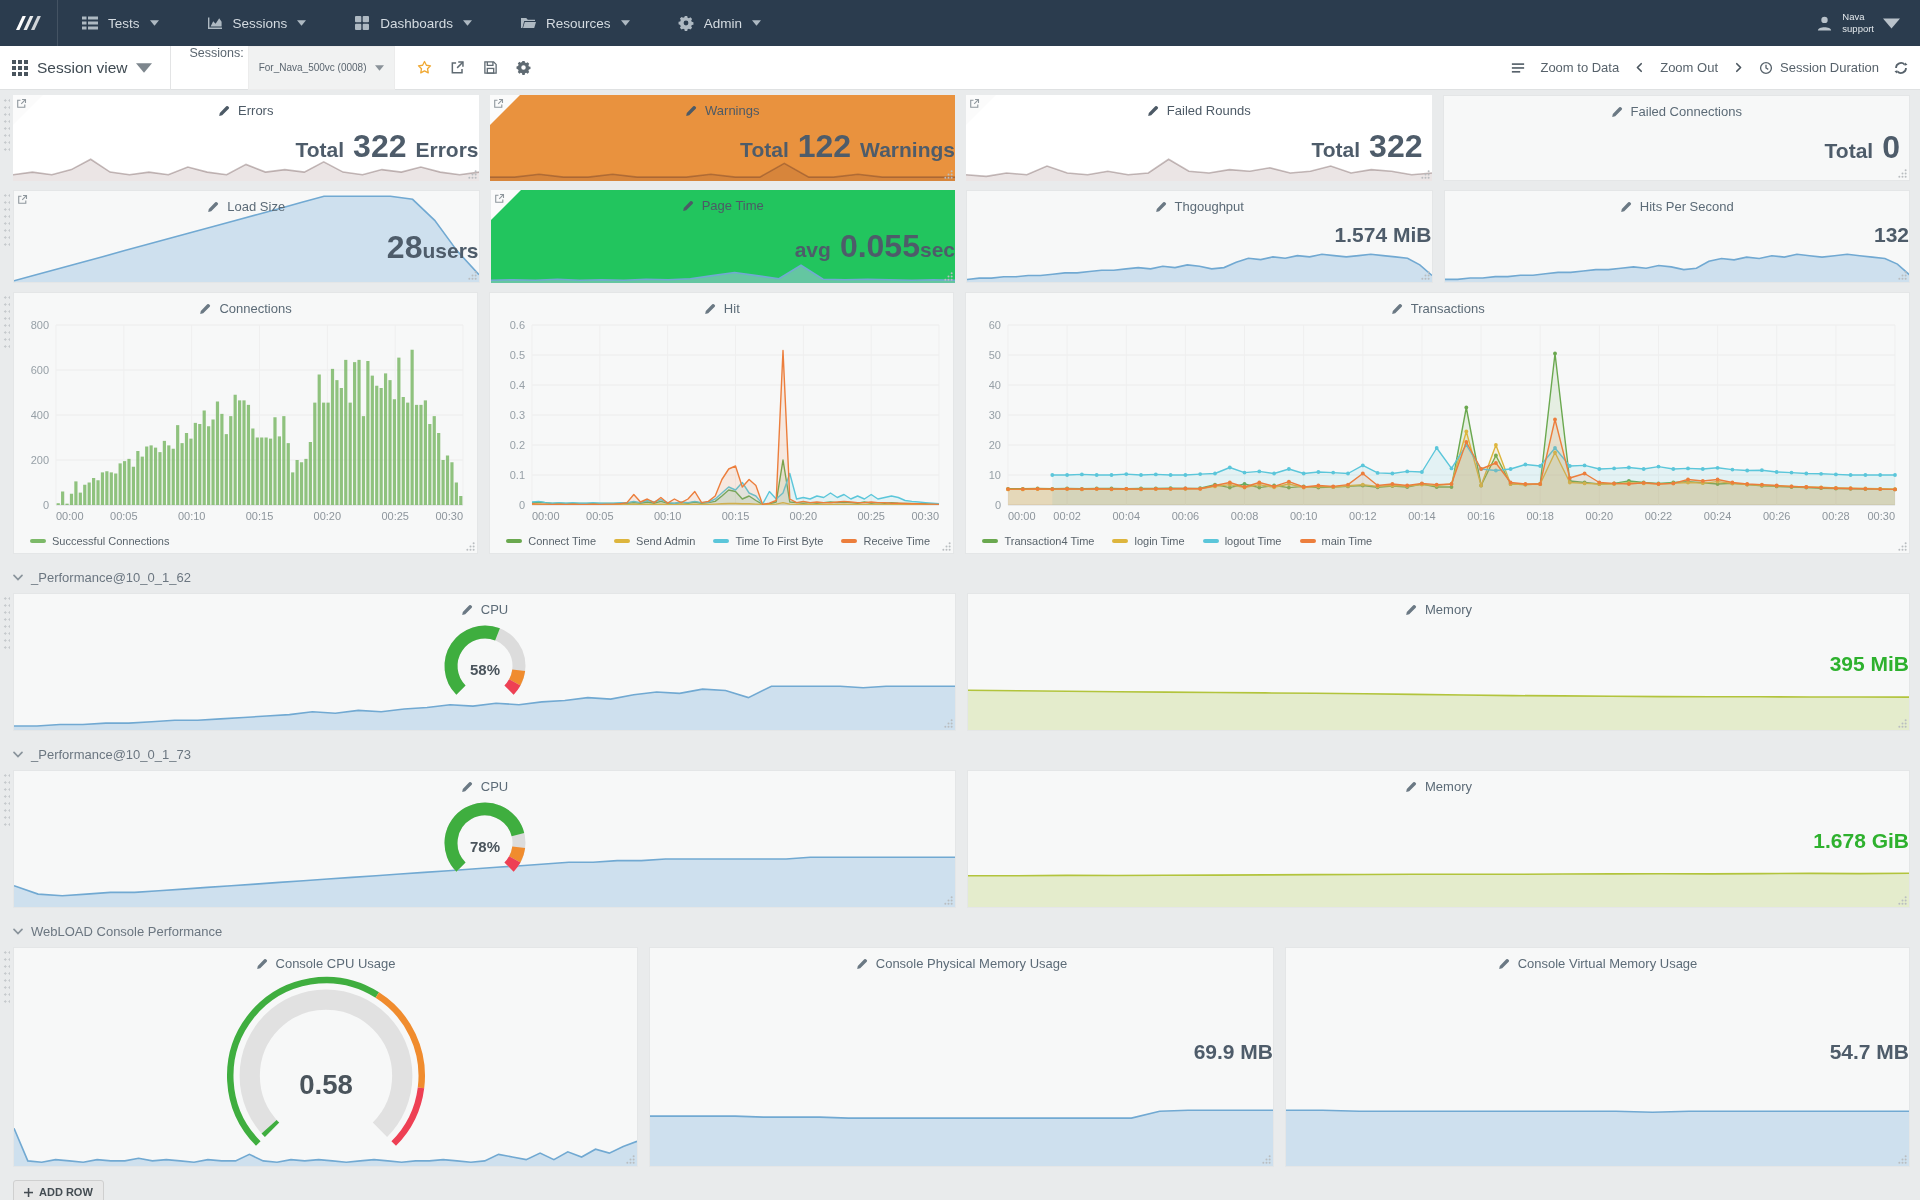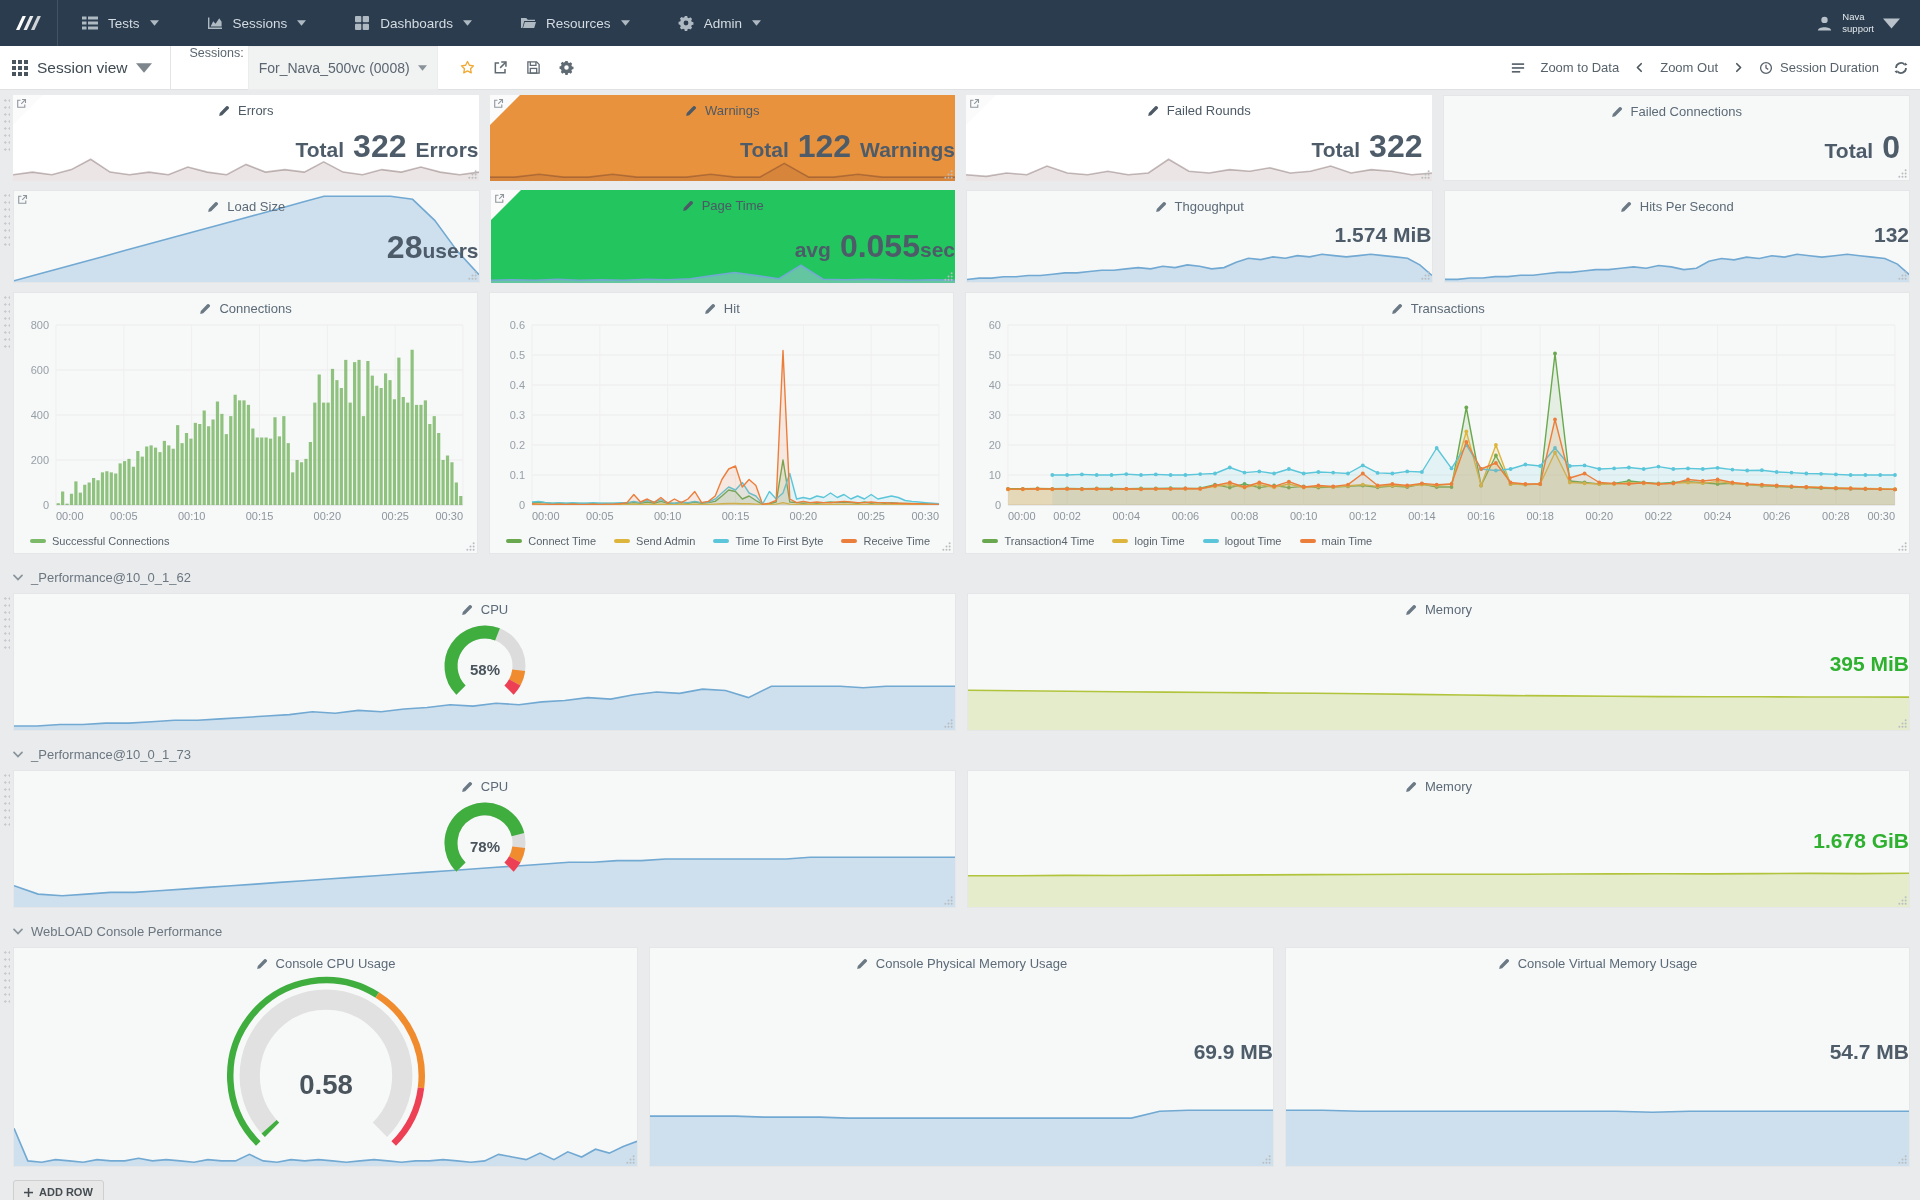--- a/index.html
+++ b/index.html
@@ -29,21 +29,21 @@
   .user-name{ font-size:9.5px; line-height:1.3; color:#e3e8ec; }
 
   
   .toolbar{ height:44px; background:#ffffff; border-bottom:1px solid #dfe1e2;
             display:flex; align-items:center; padding:0 12px; }
   .tb-group{ display:flex; gap:4px; }
   .tb-viewname{ font-size:15.5px; color:#3f4a52; display:flex; align-items:center; gap:9px; cursor:pointer; }
   .tb-viewname [data-icon]{ width:16px; height:16px; color:#4a555e; }
   .tb-sep{ width:1px; height:44px; background:#e3e4e5; margin:0 14px; }
   .tb-label{ font-size:12.5px; color:#5b6670; }
-  .tb-chip{ background:#f1f2f2; border:1px solid #ececec; padding:5px 10px; font-size:14px;
+  .tb-chip{ background:#f1f2f2; border:1px solid #ececec; padding:5px 10px; font-size:10px;
             color:#5b6670; display:flex; align-items:center; gap:8px; cursor:pointer; }
   .tb-chip .caret{ color:#8a9299; }
   .tb-icons{ display:flex; align-items:center; gap:18px; margin-left:18px; color:#5f6a72; }
   .tb-icons [data-icon]{ width:15px; height:15px; cursor:pointer; }
   .icon-star{ color:#f0a832 !important; }
   .tb-right{ margin-left:auto; display:flex; align-items:center; gap:15px; color:#57626b; font-size:13px; }
   .tb-right .tb-btn{ display:flex; align-items:center; gap:7px; cursor:pointer; }
   .tb-right [data-icon]{ width:14px; height:14px; }
   .tb-right .chev [data-icon]{ width:11px; height:13px; color:#4a555e; }
 

